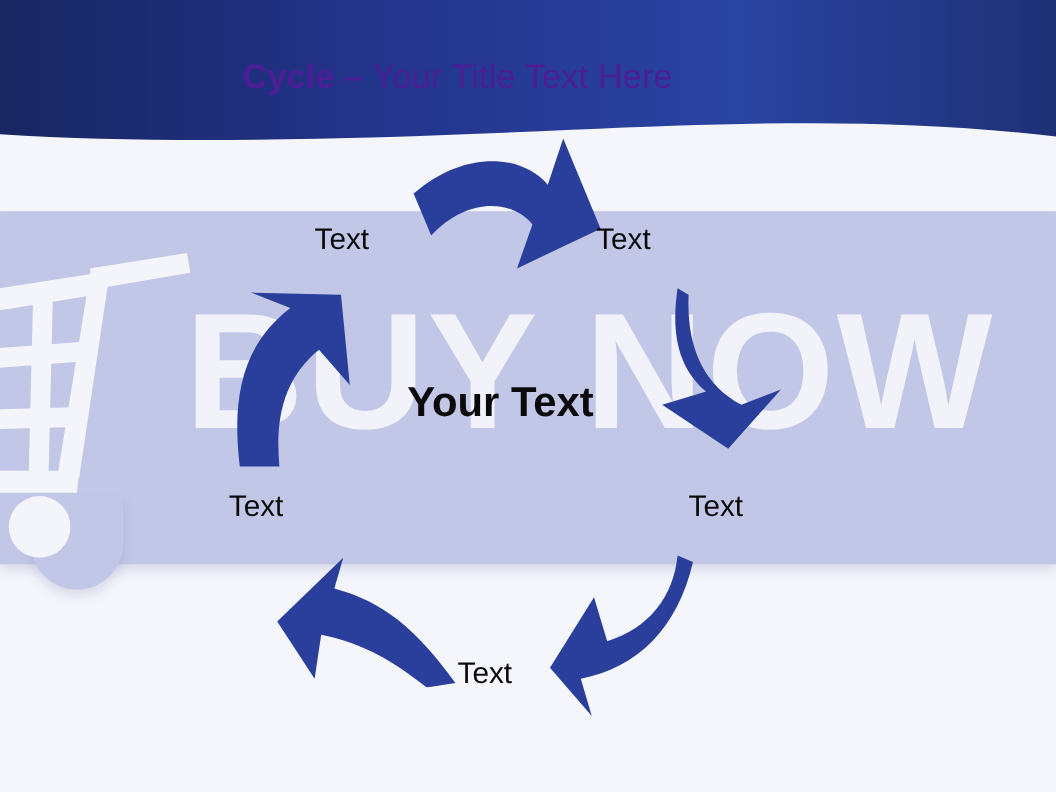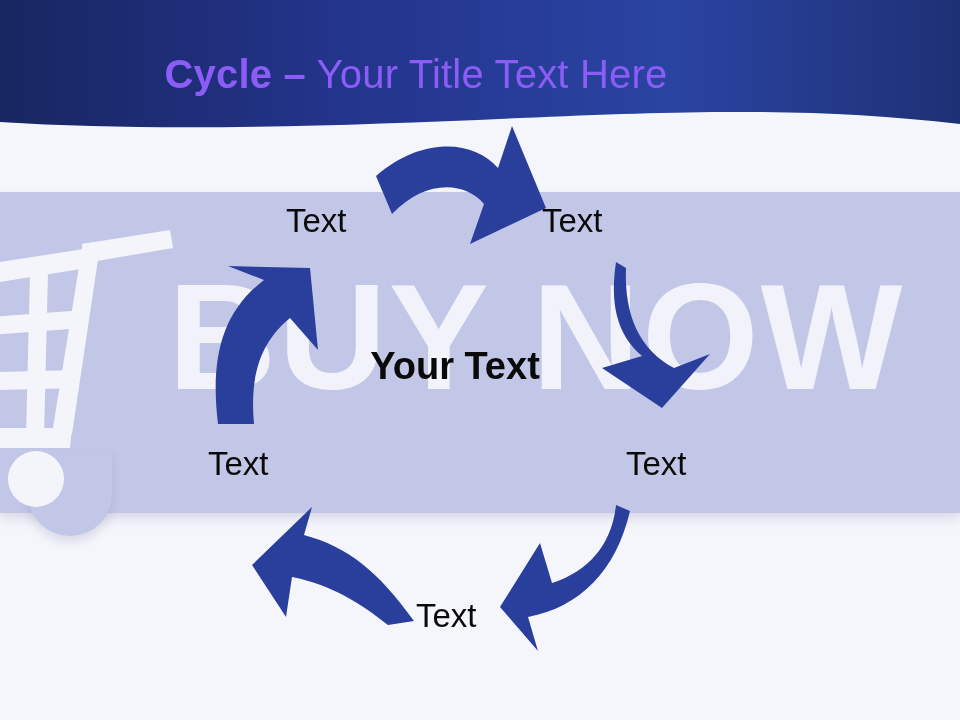--- a/index.html
+++ b/index.html
@@ -23,22 +23,22 @@
     width: 960px;
     height: 170px;
     z-index: 2;
     pointer-events: none;
   }
   #header-title {
     position: absolute;
     left: 0; top: 52px;
     width: 832px;
     text-align: center;
-    color: #8b5cf6;
-    font-size: 40px;
+    color: #4c1d95;
+    font-size: 31px;
     font-weight: 400;
     letter-spacing: 0.2px;
     z-index: 3;
     white-space: nowrap;
   }
   #header-title .bold {
     font-weight: bold;
   }
   
   #content-band {
@@ -86,21 +86,21 @@
   }
   #arrow-top    { left: 370px; top: 118px;  width: 180px; height: 130px; }
   #arrow-right  { left: 600px; top: 258px;  width: 135px; height: 155px; }
   #arrow-bot-r  { left: 498px; top: 505px;  width: 172px; height: 155px; }
   #arrow-bot-l  { left: 248px; top: 505px;  width: 172px; height: 120px; }
   #arrow-left   { left: 198px; top: 262px;  width: 130px; height: 165px; }
   
   .node-label {
     position: absolute;
     color: #0A0A0A;
-    font-size: 33px;
+    font-size: 27px;
     font-weight: 400;
     z-index: 6;
     white-space: nowrap;
   }
   #label-1 { left: 286px; top: 202px; }
   #label-2 { left: 542px; top: 202px; }
   #label-3 { left: 626px; top: 445px; }
   #label-4 { left: 416px; top: 597px; }
   #label-5 { left: 208px; top: 445px; }
   #center-text {

